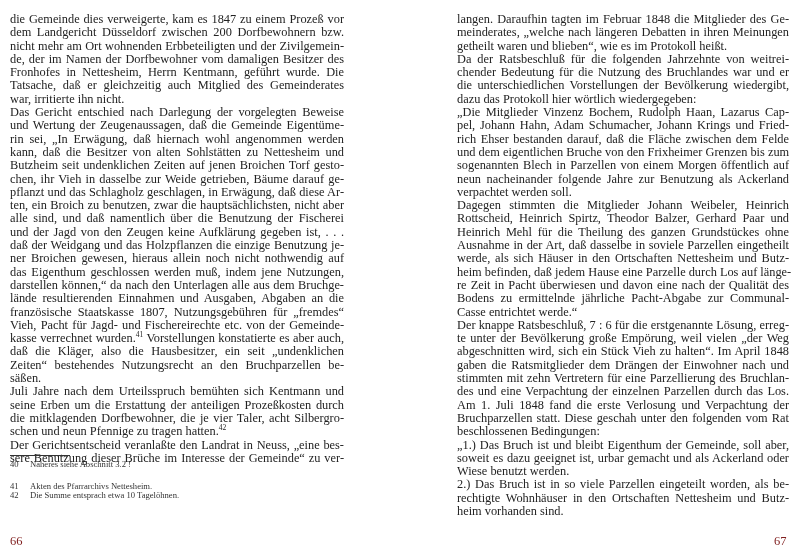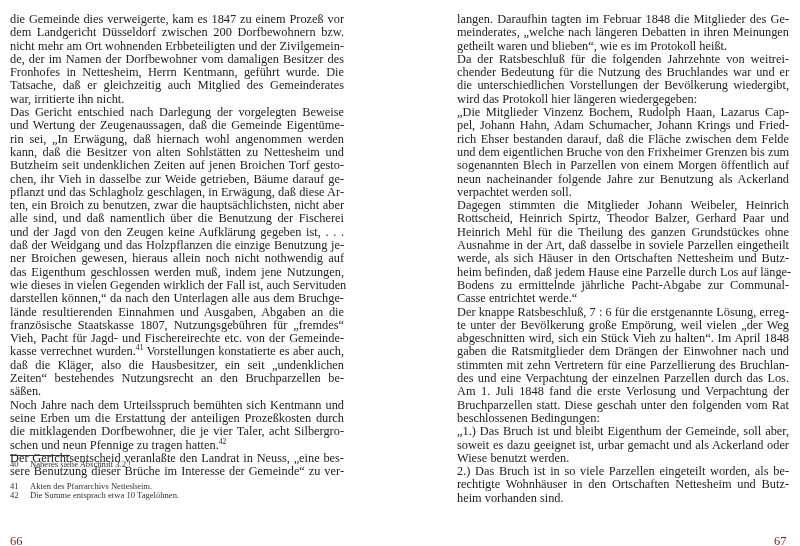--- a/index.html
+++ b/index.html
@@ -60,30 +60,29 @@
     <span class="line">kann, daß die Besitzer von alten Sohlstätten zu Nettesheim und</span>
     <span class="line">Butzheim seit undenklichen Zeiten auf jenen Broichen Torf gesto-</span>
     <span class="line">chen, ihr Vieh in dasselbe zur Weide getrieben, Bäume darauf ge-</span>
     <span class="line">pflanzt und das Schlagholz geschlagen, in Erwägung, daß diese Ar-</span>
     <span class="line">ten, ein Broich zu benutzen, zwar die hauptsächlichsten, nicht aber</span>
     <span class="line">alle sind, und daß namentlich über die Benutzung der Fischerei</span>
     <span class="line">und der Jagd von den Zeugen keine Aufklärung gegeben ist, . . .</span>
     <span class="line">daß der Weidgang und das Holzpflanzen die einzige Benutzung je-</span>
     <span class="line">ner Broichen gewesen, hieraus allein noch nicht nothwendig auf</span>
     <span class="line">das Eigenthum geschlossen werden muß, indem jene Nutzungen,</span>
-    <span class="line">wie dieses in vielen Gegenden wirklich der Fall ist, auch Servituden</span>
     <span class="line">darstellen können,“ da nach den Unterlagen alle aus dem Bruchge-</span>
     <span class="line">lände resultierenden Einnahmen und Ausgaben, Abgaben an die</span>
     <span class="line">französische Staatskasse 1807, Nutzungsgebühren für „fremdes“</span>
     <span class="line">Vieh, Pacht für Jagd- und Fischereirechte etc. von der Gemeinde-</span>
     <span class="line"><span>kasse verrechnet wurden.</span><sup>41</sup><span> Vorstellungen konstatierte es aber auch,</span></span>
     <span class="line">daß die Kläger, also die Hausbesitzer, ein seit „undenklichen</span>
     <span class="line">Zeiten“ bestehendes Nutzungsrecht an den Bruchparzellen be-</span>
     <span class="line last">säßen.</span>
-    <span class="line">Noch Jahre nach dem Urteilsspruch bemühten sich Kentmann und</span>
+    <span class="line">Juli Jahre nach dem Urteilsspruch bemühten sich Kentmann und</span>
     <span class="line">seine Erben um die Erstattung der anteiligen Prozeßkosten durch</span>
     <span class="line">die mitklagenden Dorfbewohner, die je vier Taler, acht Silbergro-</span>
     <span class="line last"><span>schen und neun Pfennige zu tragen hatten.</span><sup>42</sup></span>
     <span class="line">Der Gerichtsentscheid veranlaßte den Landrat in Neuss, „eine bes-</span>
     <span class="line">sere Benutzung dieser Brüche im Interesse der Gemeinde“ zu ver-</span>
   </div>
 
   <div class="rule"></div>
 
   <div class="footnotes">
@@ -105,34 +104,35 @@
 </div>
 
 <div class="page right">
   <div class="text">
     <span class="line">langen. Daraufhin tagten im Februar 1848 die Mitglieder des Ge-</span>
     <span class="line">meinderates, „welche nach längeren Debatten in ihren Meinungen</span>
     <span class="line last">getheilt waren und blieben“, wie es im Protokoll heißt.</span>
     <span class="line">Da der Ratsbeschluß für die folgenden Jahrzehnte von weitrei-</span>
     <span class="line">chender Bedeutung für die Nutzung des Bruchlandes war und er</span>
     <span class="line">die unterschiedlichen Vorstellungen der Bevölkerung wiedergibt,</span>
-    <span class="line last">wird das Protokoll hier längeren wiedergegeben:</span>
+    <span class="line last">dazu das Protokoll hier wörtlich wiedergegeben:</span>
     <span class="line">„Die Mitglieder Vinzenz Bochem, Rudolph Haan, Lazarus Cap-</span>
     <span class="line">pel, Johann Hahn, Adam Schumacher, Johann Krings und Fried-</span>
     <span class="line">rich Ehser bestanden darauf, daß die Fläche zwischen dem Felde</span>
     <span class="line">und dem eigentlichen Bruche von den Frixheimer Grenzen bis zum</span>
     <span class="line">sogenannten Blech in Parzellen von einem Morgen öffentlich auf</span>
     <span class="line">neun nacheinander folgende Jahre zur Benutzung als Ackerland</span>
     <span class="line last">verpachtet werden soll.</span>
     <span class="line">Dagegen stimmten die Mitglieder Johann Weibeler, Heinrich</span>
     <span class="line">Rottscheid, Heinrich Spirtz, Theodor Balzer, Gerhard Paar und</span>
     <span class="line">Heinrich Mehl für die Theilung des ganzen Grundstückes ohne</span>
     <span class="line">Ausnahme in der Art, daß dasselbe in soviele Parzellen eingetheilt</span>
     <span class="line">werde, als sich Häuser in den Ortschaften Nettesheim und Butz-</span>
     <span class="line">heim befinden, daß jedem Hause eine Parzelle durch Los auf länge-</span>
+    <span class="line">re Zeit in Pacht überwiesen und davon eine nach der Qualität des</span>
     <span class="line">Bodens zu ermittelnde jährliche Pacht-Abgabe zur Communal-</span>
     <span class="line last">Casse entrichtet werde.“</span>
     <span class="line">Der knappe Ratsbeschluß, 7 : 6 für die erstgenannte Lösung, erreg-</span>
     <span class="line">te unter der Bevölkerung große Empörung, weil vielen „der Weg</span>
     <span class="line">abgeschnitten wird, sich ein Stück Vieh zu halten“. Im April 1848</span>
     <span class="line">gaben die Ratsmitglieder dem Drängen der Einwohner nach und</span>
     <span class="line">stimmten mit zehn Vertretern für eine Parzellierung des Bruchlan-</span>
     <span class="line">des und eine Verpachtung der einzelnen Parzellen durch das Los.</span>
     <span class="line">Am 1. Juli 1848 fand die erste Verlosung und Verpachtung der</span>
     <span class="line">Bruchparzellen statt. Diese geschah unter den folgenden vom Rat</span>

